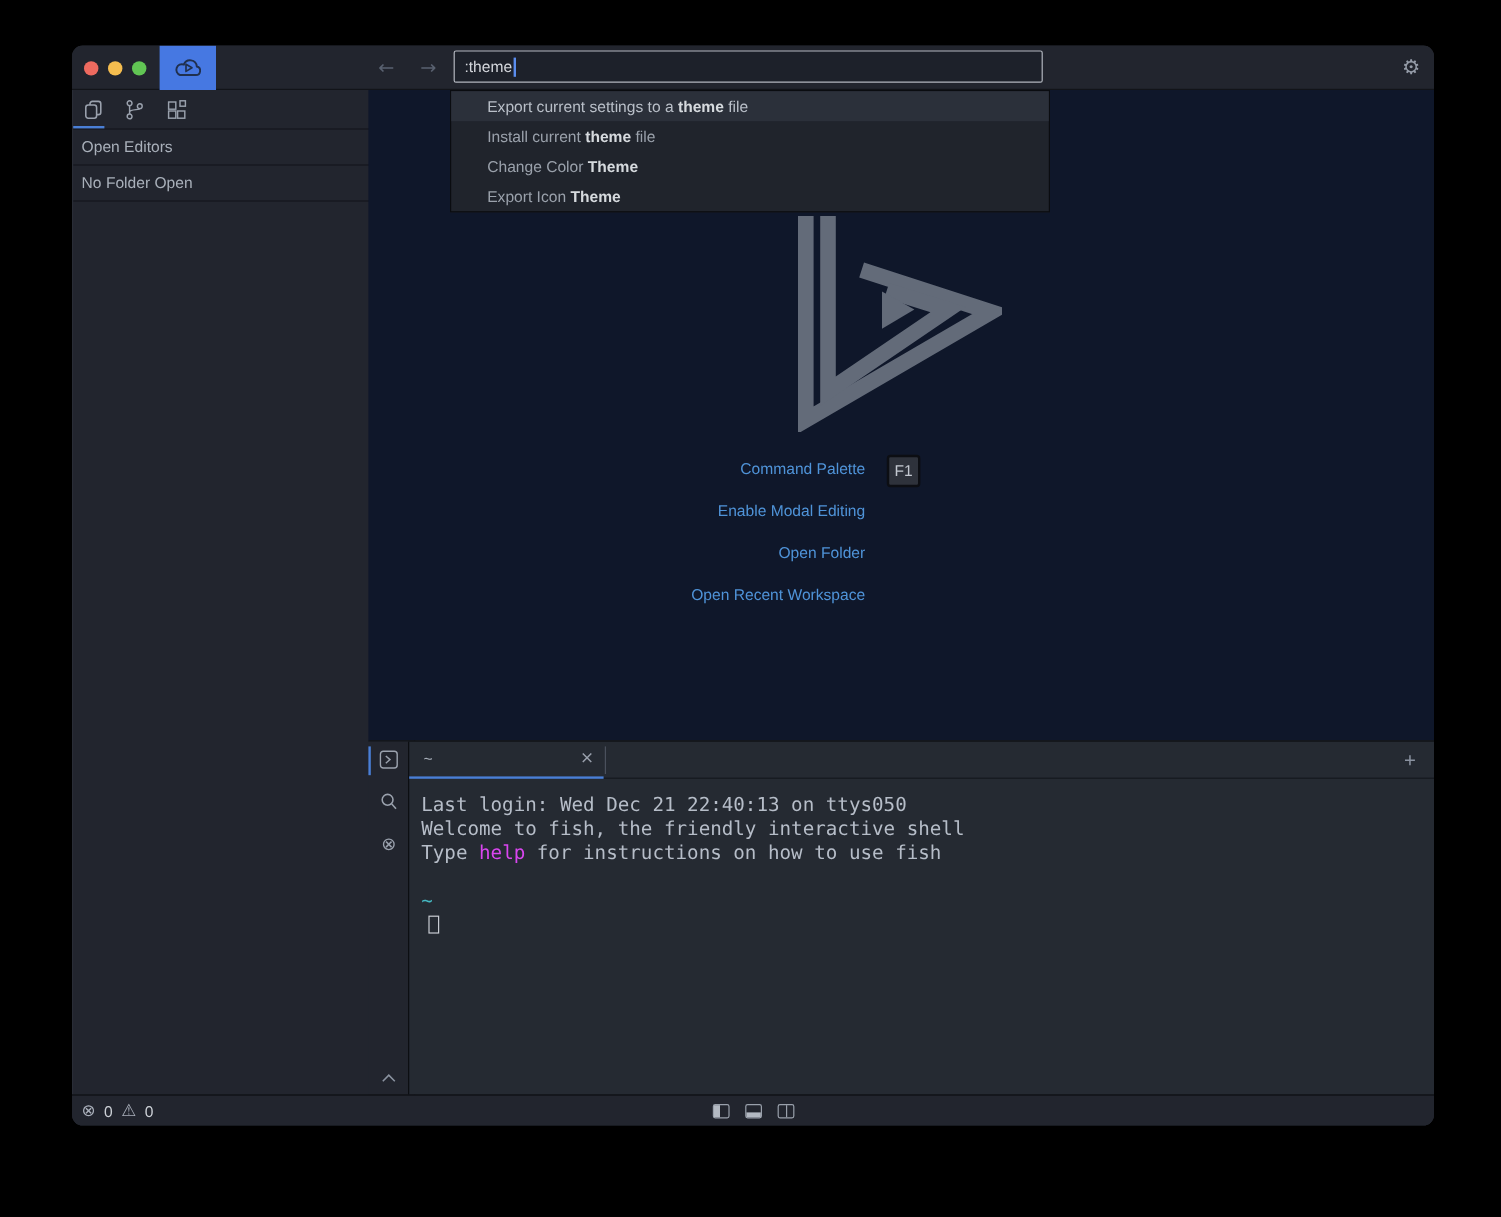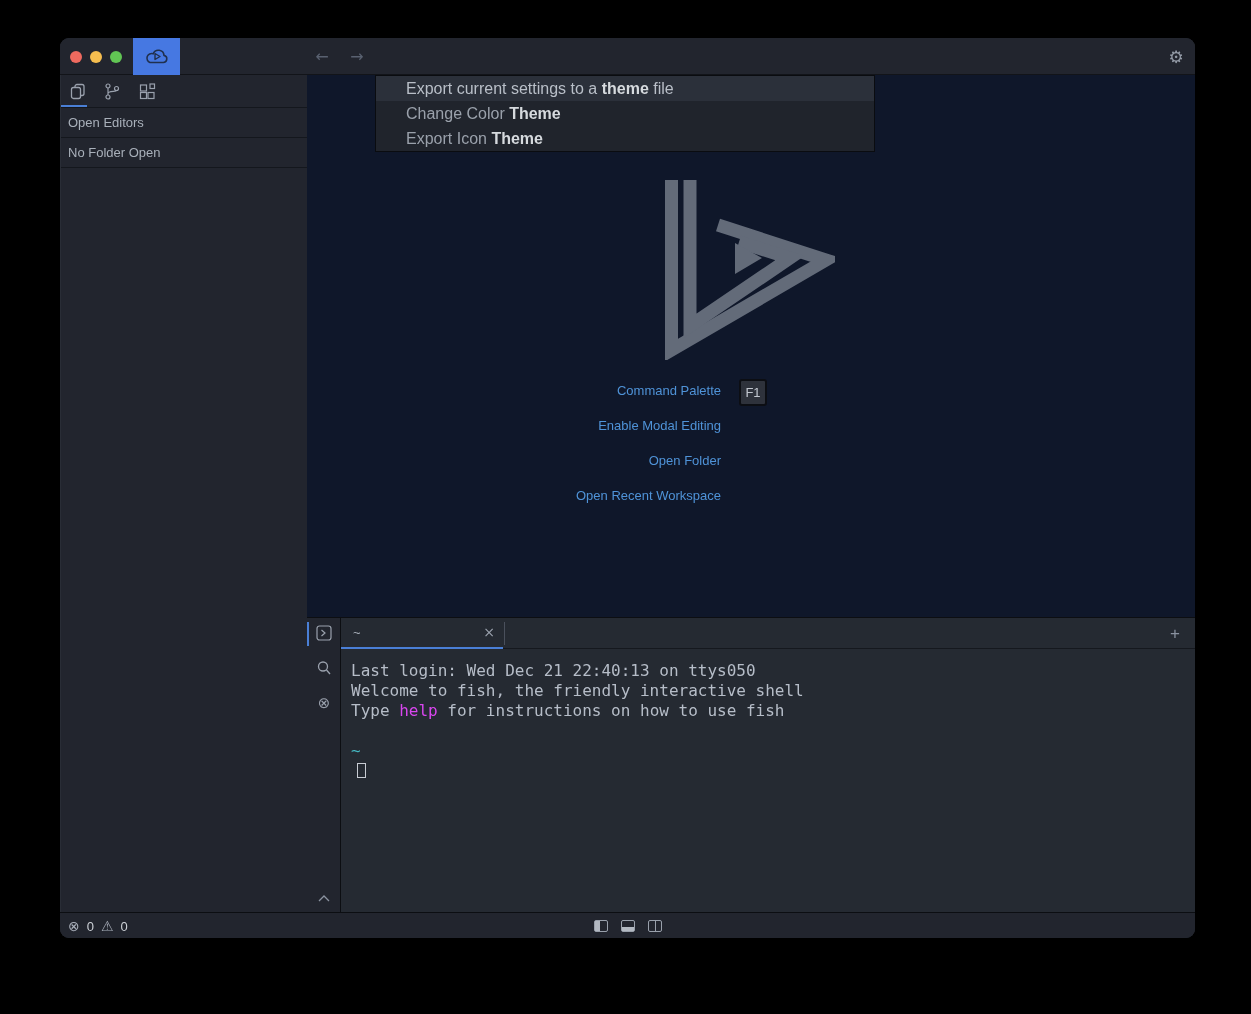--- a/index.html
+++ b/index.html
@@ -26,21 +26,21 @@
                    background:#1d212a; border:1px solid #b3b7bf; border-radius:2px;
                    display:flex; align-items:center; padding-left:8px; cursor:text; }
   #palette-input .val { color:#d4d7dc; font-size:13px; }
   #caret { display:inline-block; width:2px; height:16px; background:#5a8dee; margin-left:1px; }
   #gear { position:absolute; right:8px; top:0; height:37px; width:22px; display:flex;
           align-items:center; justify-content:center; color:#949ba7; font-size:17px; cursor:default; }
 
   
   #palette-dropdown { position:absolute; left:315px; top:37px; width:500px; background:#20242c;
                       border:1px solid #0a0c10; z-index:50; }
-  .palette-row { height:25px; line-height:25px; padding-left:30px; font-size:16px; color:#9aa1ab; }
+  .palette-row { height:25px; line-height:25px; padding-left:30px; font-size:13px; color:#9aa1ab; }
   .palette-row b { color:#d6dade; font-weight:bold; }
   .palette-row.selected { background:#2b303a; color:#b9bfc8; }
 
   
   #sidebar { position:absolute; left:1px; top:37px; width:285px; height:837px;
              background:#22252e; border-right:1px solid #0c0e12; }
   #sidebar-tabs { position:relative; height:33px; border-bottom:1px solid #14171d; }
   .side-tab { position:absolute; top:0; width:34px; height:33px; display:flex; align-items:center;
               justify-content:center; }
   #tab-underline { position:absolute; left:0; bottom:0; width:26px; height:2px; background:#4a7fd6; }
@@ -111,26 +111,31 @@
         <svg width="28" height="21" viewBox="0 0 28 21">
           <path d="M7 16.5 h13 a3.6 3.6 0 0 0 1-7.1 a5.6 5.6 0 0 0-10.8-1.6 a4.2 4.2 0 0 0-3.2 8.7 z" fill="none" stroke="#20304e" stroke-width="1.6"></path>
           <path d="M12 7.5 v6 l5-3 z" fill="none" stroke="#20304e" stroke-width="1.4" stroke-linejoin="round"></path>
         </svg>
       </span>
     </div>
 
     <div class="navarrow glyph" id="nav-back">←</div>
     <div class="navarrow glyph" id="nav-forward">→</div>
 
+    <div id="palette-input">
+      <span class="val">:theme</span>
+        <span id="caret"></span>
+    </div>
 
     <div id="gear" class="glyph">⚙</div>
   </div>
 
   <div id="palette-dropdown">
     <div class="palette-row selected"><span>Export current settings to a </span><b>theme</b><span> file</span></div>
+    <div class="palette-row"><span>Install current </span><b>theme</b><span> file</span></div>
     <div class="palette-row"><span>Change Color </span><b>Theme</b><span></span></div>
     <div class="palette-row"><span>Export Icon </span><b>Theme</b><span></span></div>
   </div>
 
   <div id="sidebar">
     <div id="sidebar-tabs">
       <div class="side-tab" style="left:0;">
         <span>
           <svg width="17" height="17" viewBox="0 0 17 17">
             <rect x="5" y="1.5" width="9" height="11" rx="2" fill="none" stroke="#9aa1ad" stroke-width="1.3"></rect>

